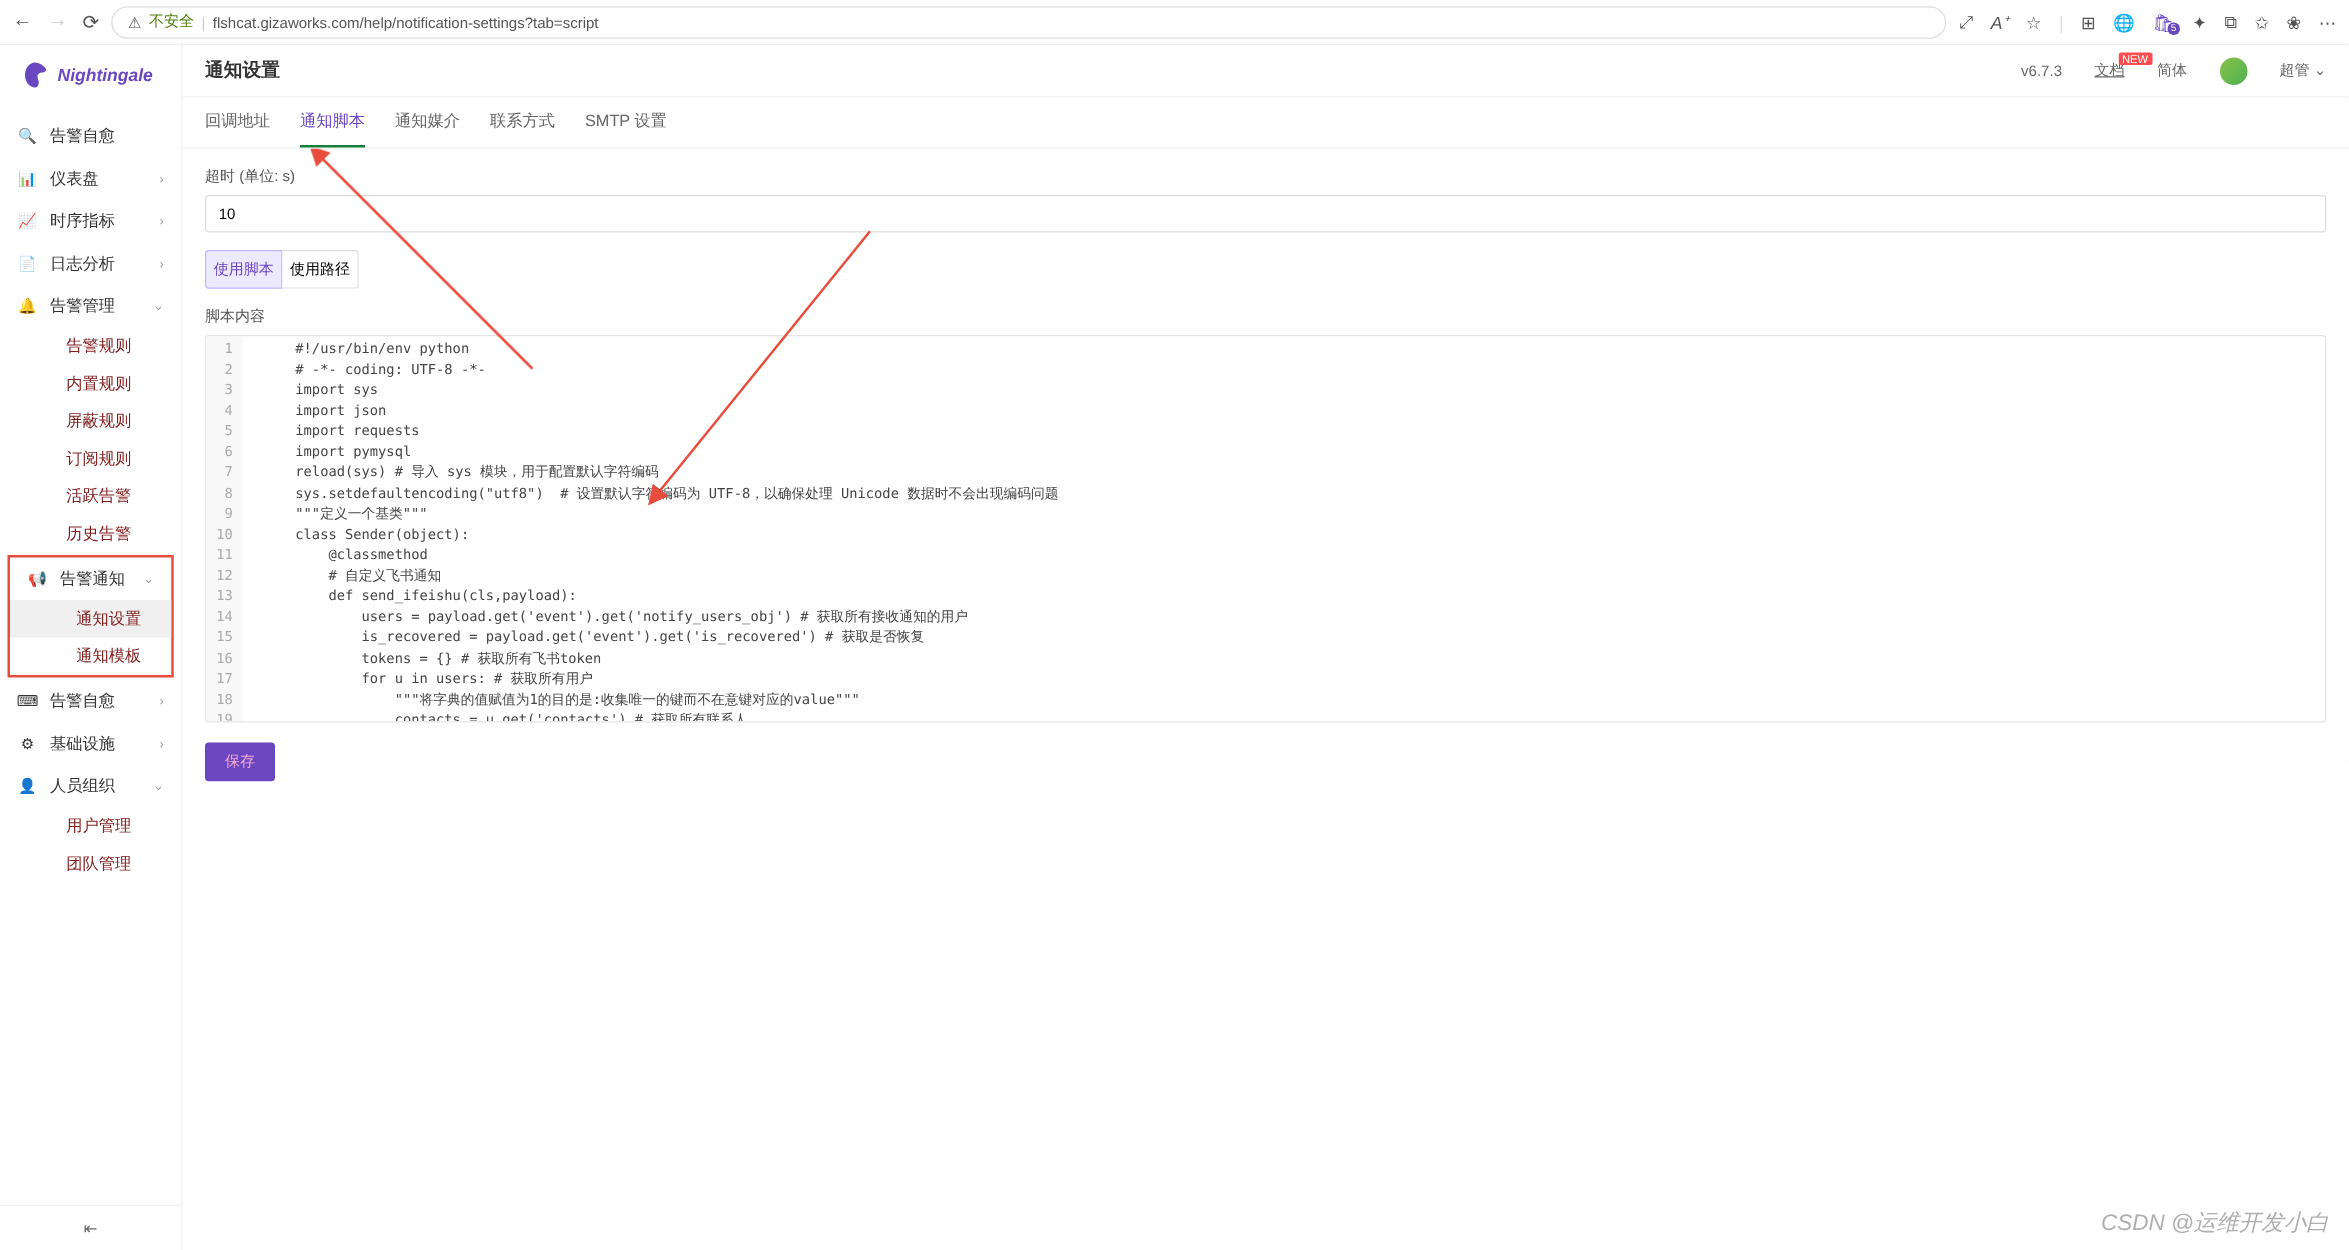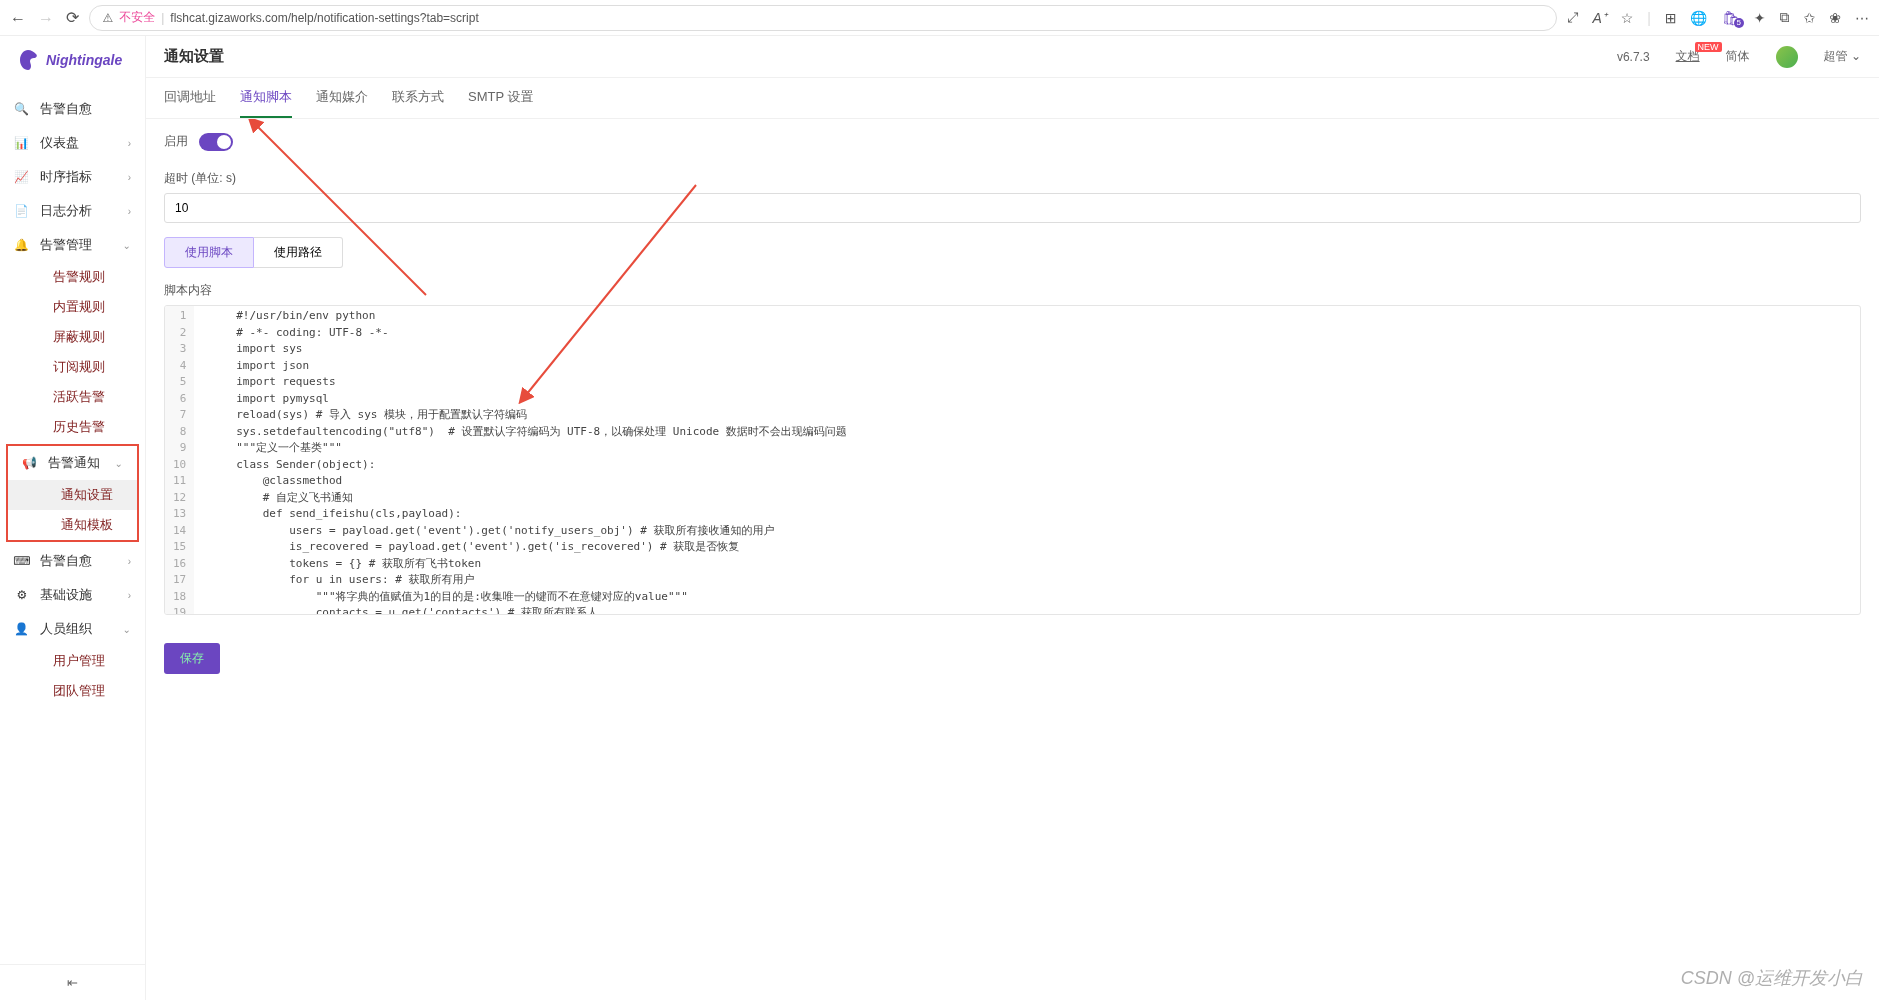--- a/index.html
+++ b/index.html
@@ -1,21 +1,21 @@
 <!DOCTYPE html>
 <html><head>
 <meta charset="utf-8">
 <style>
 * { box-sizing: border-box; margin: 0; padding: 0; }
 body { font-family: -apple-system, "Segoe UI", "Microsoft YaHei", sans-serif; font-size: 13px; color: #333; background: #f5f5f5; overflow: hidden; }
 
 .browser-bar { height: 36px; background: #fff; display: flex; align-items: center; padding: 0 10px; gap: 10px; border-bottom: 1px solid #eee; }
 .browser-bar .nav { display: flex; gap: 12px; font-size: 16px; color: #555; }
 .browser-bar .url { flex: 1; height: 26px; border: 1px solid #ddd; border-radius: 13px; display: flex; align-items: center; padding: 0 12px; font-size: 12px; color: #555; gap: 6px; }
-.browser-bar .insecure { color: #ec4899; font-size: 12px; }
+.browser-bar .insecure { color: #4d7c0f; font-size: 12px; }
 .browser-bar .ext { display: flex; gap: 14px; font-size: 14px; color: #555; align-items: center; }
 .ext-badge { position: relative; }
 .ext-badge .n { position: absolute; bottom: -2px; right: -4px; background: #6b46c1; color: #fff; font-size: 8px; border-radius: 6px; width: 10px; height: 10px; display: flex; align-items: center; justify-content: center; }
 
 .app { display: flex; height: calc(100vh - 36px); }
 .sidebar { width: 146px; background: #fff; display: flex; flex-direction: column; border-right: 1px solid #f0f0f0; }
 .logo { padding: 12px 16px; display: flex; align-items: center; gap: 6px; }
 .logo-icon { width: 24px; height: 24px; color: #6b46c1; }
 .logo-text { font-weight: 600; color: #6b46c1; font-size: 14px; font-style: italic; }
 .nav-items { flex: 1; overflow-y: auto; padding-top: 8px; }
@@ -39,32 +39,32 @@
 .tab { padding: 10px 0; cursor: pointer; font-size: 13px; color: #666; }
 .tab.active { color: #6b46c1; border-bottom: 2px solid #15803d; }
 
 .content { flex: 1; padding: 14px 18px; overflow-y: auto; position: relative; }
 .field { margin-bottom: 14px; font-size: 12px; }
 .field label { display: inline-block; margin-bottom: 6px; color: #555; }
 .toggle { display: inline-block; width: 34px; height: 18px; background: #6b46c1; border-radius: 9px; position: relative; vertical-align: middle; margin-left: 8px; }
 .toggle::after { content: ''; position: absolute; right: 2px; top: 2px; width: 14px; height: 14px; background: #fff; border-radius: 50%; }
 .text-input { width: 100%; height: 30px; border: 1px solid #ddd; border-radius: 3px; padding: 0 10px; font-size: 12px; }
 .btn-group { display: flex; }
-.btn { padding: 6px 20px; border: 1px solid #ddd; background: #fff; cursor: pointer; font-size: 12px; }
+.btn { padding: 6px 6px; border: 1px solid #ddd; background: #fff; cursor: pointer; font-size: 12px; }
 .btn.active { background: #ede9fe; border-color: #c4b5fd; color: #6b46c1; }
 .btn:first-child { border-radius: 3px 0 0 3px; }
 .btn:last-child { border-radius: 0 3px 3px 0; border-left: none; }
 
 .code-editor { border: 1px solid #e5e5e5; border-radius: 3px; display: flex; font-family: Consolas, Monaco, monospace; font-size: 12px; height: 310px; overflow: auto; position: relative; }
 .gutter { background: #f8f8f8; color: #aaa; text-align: right; padding: 2px 8px; user-select: none; flex-shrink: 0; }
 .gutter div { line-height: 1.5; font-size: 11px; }
 .code { padding: 2px 10px; color: #444; white-space: pre; flex: 1; }
 .code div { line-height: 1.5; font-size: 11px; margin-left: 32px; }
 
-.save-btn { margin-top: 14px; background: #6b46c1; color: #86efac; border: none; padding: 7px 16px; border-radius: 3px; cursor: pointer; font-size: 12px; }
+.save-btn { margin-top: 2px; background: #6b46c1; color: #f9a8d4; border: none; padding: 7px 16px; border-radius: 3px; cursor: pointer; font-size: 12px; }
 
 .arrow { position: absolute; pointer-events: none; }
 .arrow svg { overflow: visible; }
 
 .watermark { position: fixed; bottom: 10px; right: 16px; font-size: 18px; color: rgba(120,120,120,0.6); font-style: italic; pointer-events: none; }
 </style>
 </head>
 <body>
 
 <div class="browser-bar">
@@ -183,24 +183,20 @@
 
     <div class="tabs" id="tabs">
         <div class="tab">回调地址</div>
         <div class="tab active">通知脚本</div>
         <div class="tab">通知媒介</div>
         <div class="tab">联系方式</div>
         <div class="tab">SMTP 设置</div>
       </div>
 
     <div class="content">
-      <div class="field">
-        <label>启用</label>
-        <span class="toggle"></span>
-      </div>
       <div class="field">
         <label>超时 (单位: s)</label><br>
         <input class="text-input" value="10" style="">
       </div>
       <div class="field">
         <div class="btn-group">
           <button class="btn active">使用脚本</button>
           <button class="btn">使用路径</button>
         </div>
       </div>

